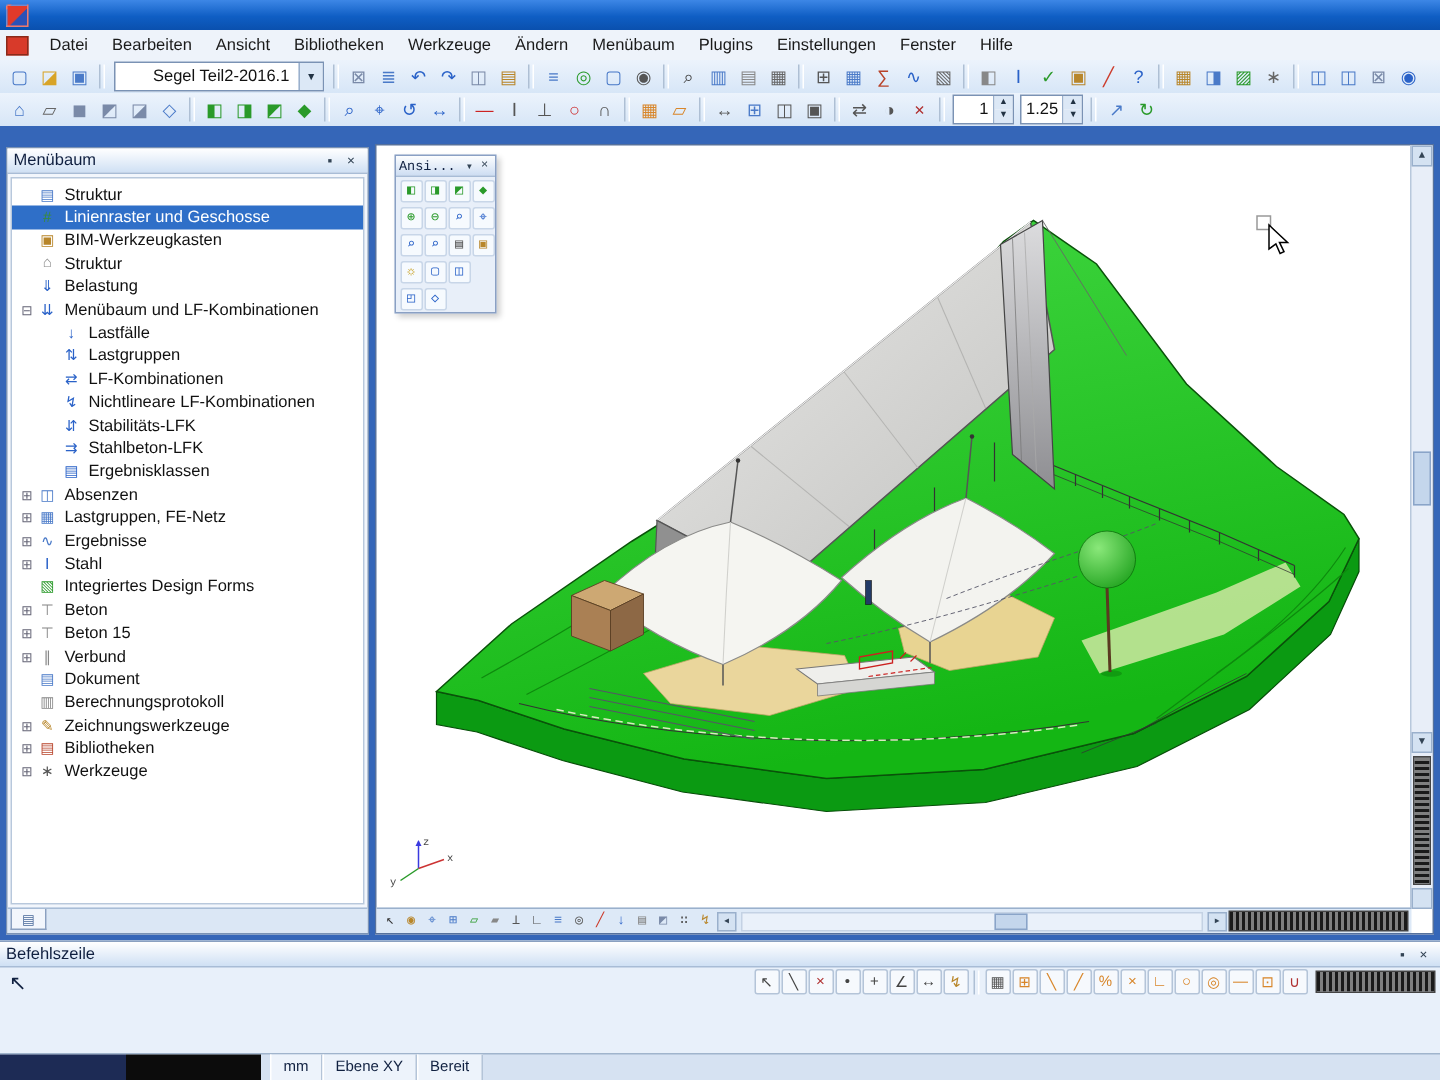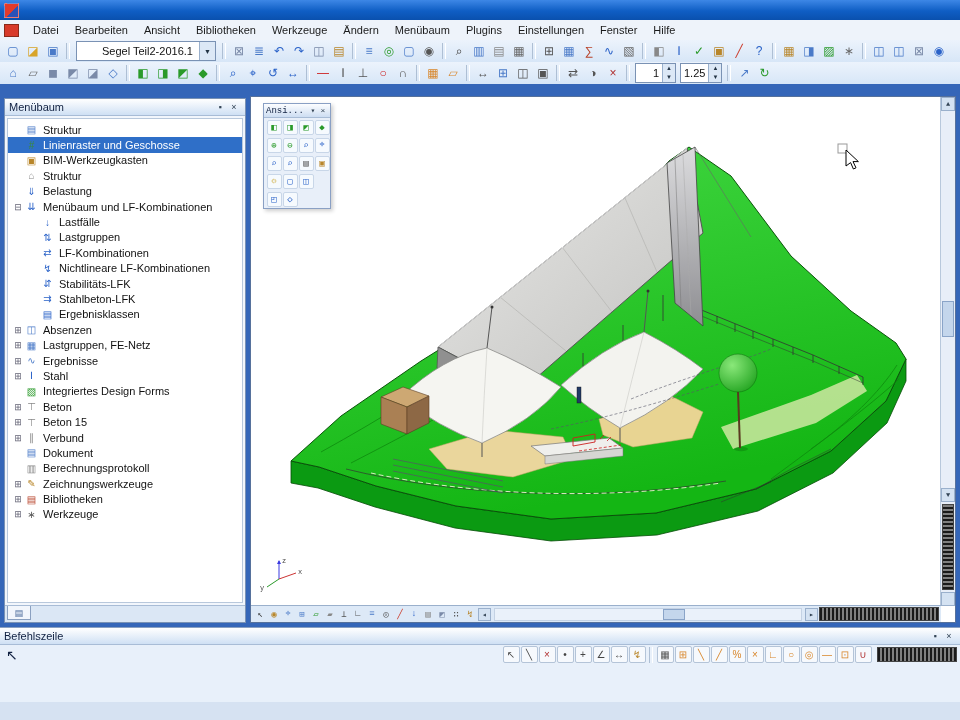--- a/index.html
+++ b/index.html
@@ -650,13 +650,21 @@
             <span class="tbi" style="color: rgb(216, 134, 42);">◎</span>
             <span class="tbi" style="color: rgb(216, 134, 42);">—</span>
             <span class="tbi" style="color: rgb(216, 134, 42);">⊡</span>
             <span class="tbi" style="color: rgb(176, 48, 48);">∪</span>
           </span>
         <span class="cstripe"></span>
       </div>
     </div>
   </div>
 
+  <div class="statusbar">
+    <div class="seg-dark1"></div>
+    <div class="seg-dark2"></div>
+    <div class="sgap"></div>
+    <div class="scell">mm</div>
+    <div class="scell">Ebene XY</div>
+    <div class="scell">Bereit</div>
+  </div>
 </div>
 
 </body></html>

